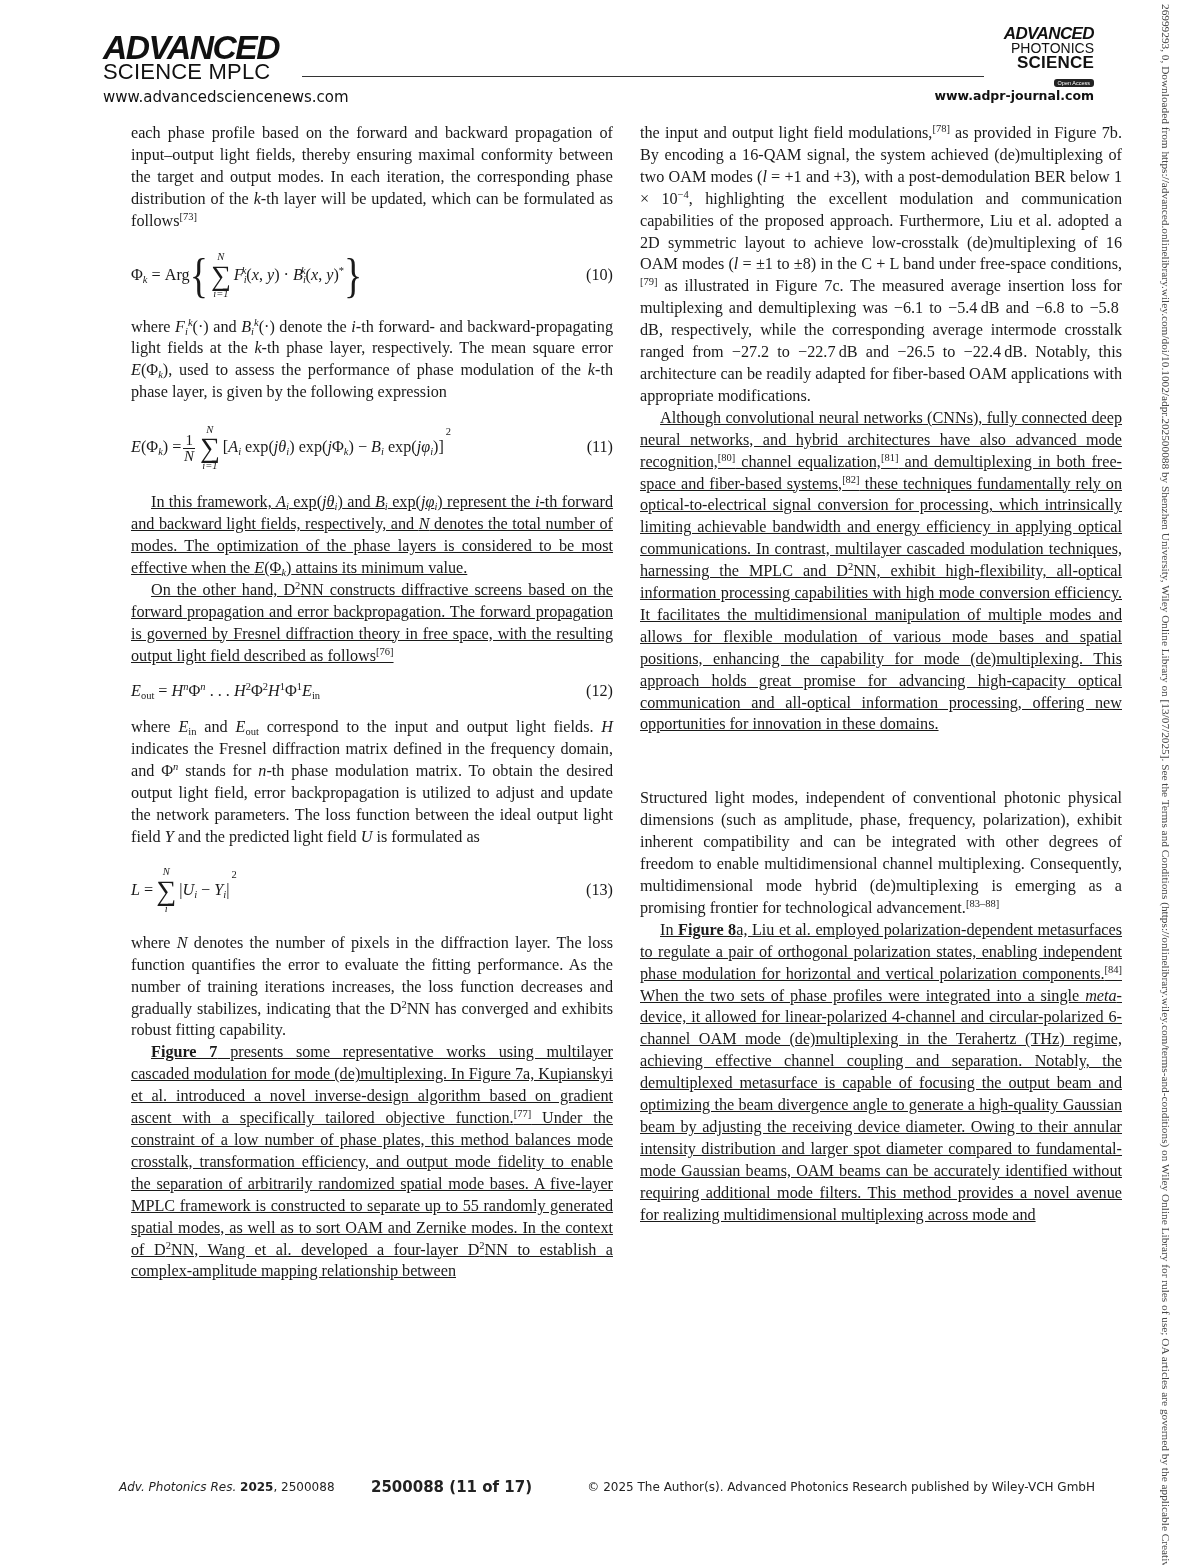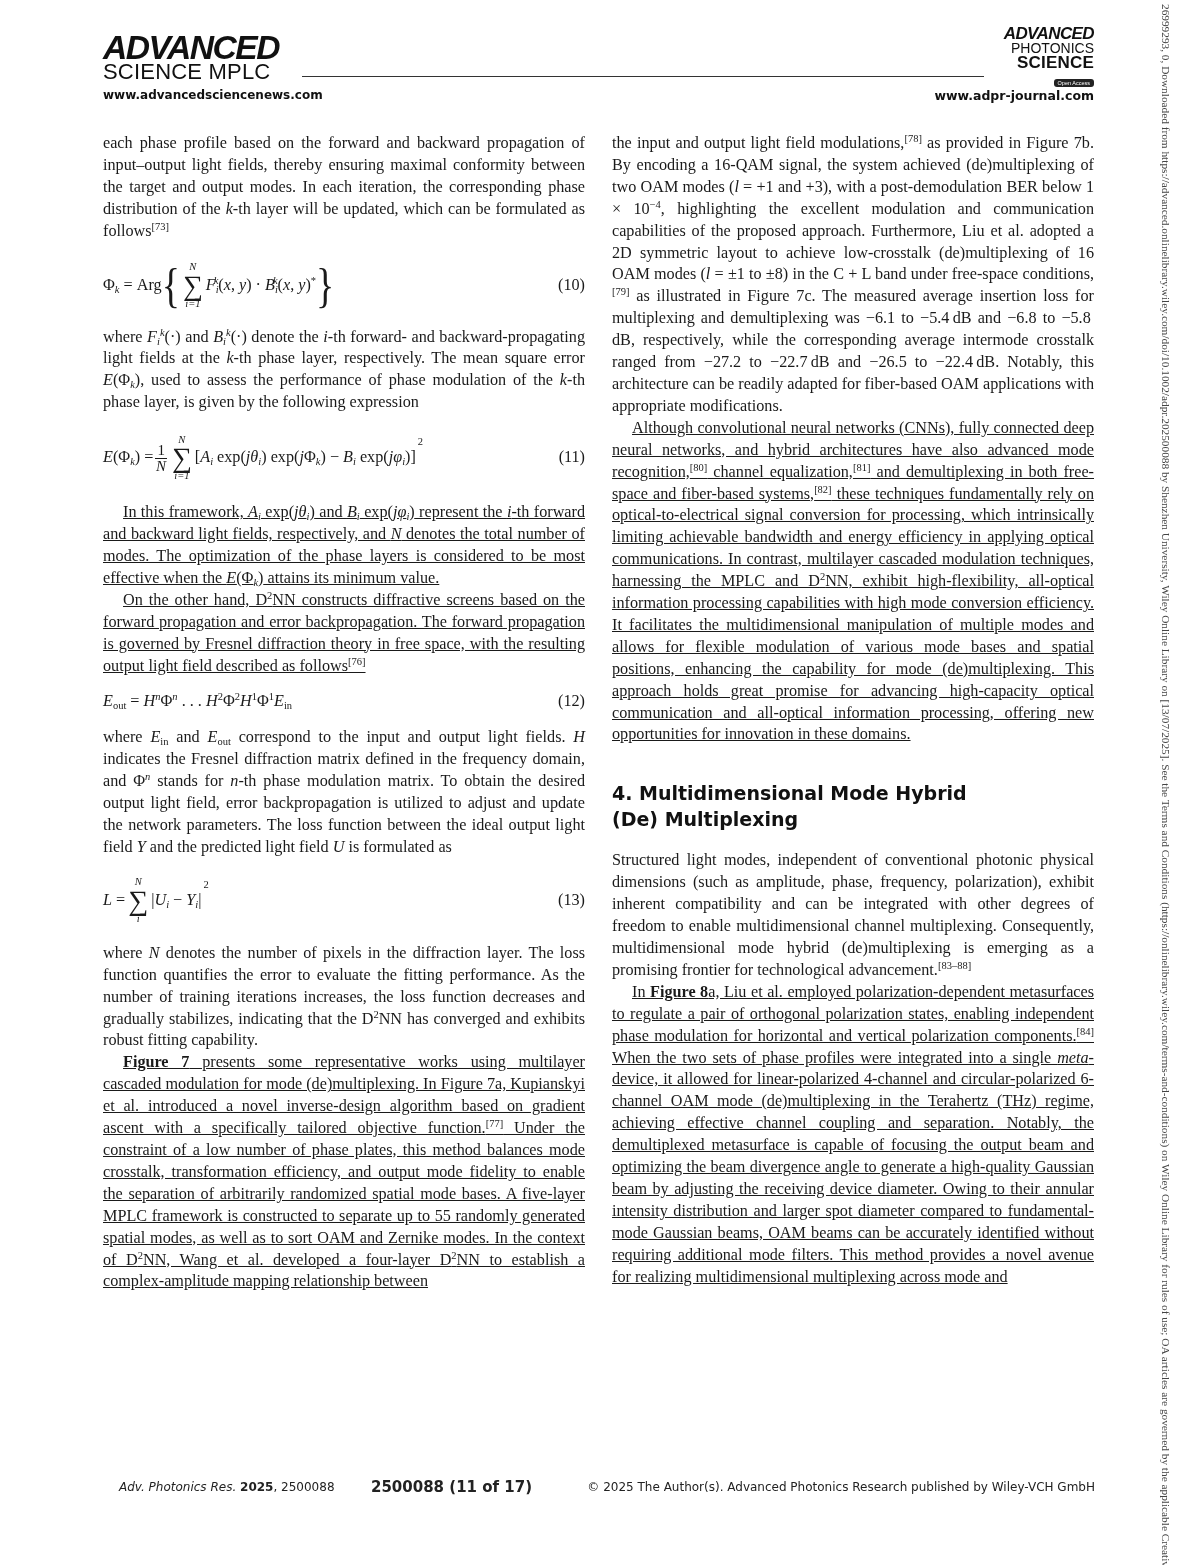--- a/index.html
+++ b/index.html
@@ -3,31 +3,31 @@
 <meta charset="utf-8">
 <style>
   html, body { margin: 0; padding: 0; background: #ffffff; }
   body { width: 1190px; height: 1565px; position: relative; overflow: hidden; color: #1a1a1a; }
   .serif { font-family: "Liberation Serif", "DejaVu Serif", serif; }
 
   
   .hdr-left { position: absolute; left: 103px; top: 34px; }
   .logo-adv { font-family: "Liberation Sans", sans-serif; font-weight: 700; font-style: italic; font-size: 33px; letter-spacing: -1.5px; line-height: 28px; color: #111; transform: scaleX(1.02); transform-origin: left; }
   .logo-sci { font-family: "Liberation Sans", sans-serif; font-size: 22px; line-height: 20px; letter-spacing: 0.2px; color: #111; }
-  .hdr-url-left { position: absolute; left: 103px; top: 88px; font-family: "DejaVu Sans", sans-serif; font-weight: 700; font-size: 12px; color: #111; }
+  .hdr-url-left { position: absolute; left: 103px; top: 88px; font-family: "DejaVu Sans", sans-serif; font-weight: 400; font-size: 15px; color: #111; }
   .hdr-rule { position: absolute; left: 302px; width: 682px; top: 76px; height: 1px; background: #333; }
   .hdr-right { position: absolute; right: 96px; top: 26px; text-align: right; }
   .apr-1 { font-family: "Liberation Sans", sans-serif; font-weight: 700; font-style: italic; font-size: 17px; line-height: 15px; letter-spacing: -0.6px; color: #111; }
   .apr-2 { font-family: "Liberation Sans", sans-serif; font-size: 14px; line-height: 14px; color: #111; }
   .apr-3 { font-family: "Liberation Sans", sans-serif; font-weight: 700; font-size: 17px; line-height: 16px; letter-spacing: 0.2px; color: #111; }
   .oa-badge { display: inline-block; margin-top: 1px; background: #222; color: #fff; font-family: "Liberation Sans", sans-serif; font-size: 5.5px; padding: 0 4px; border-radius: 3px; line-height: 8px; }
   .hdr-url-right { position: absolute; right: 96px; top: 88px; font-family: "DejaVu Sans", sans-serif; font-weight: 700; font-size: 12.5px; color: #111; }
 
   
-  .col { position: absolute; top: 133px; width: 482px; font-size: 16.2px; line-height: 21.9px; text-align: justify; hyphens: manual; }
+  .col { position: absolute; top: 123px; width: 482px; font-size: 16.2px; line-height: 21.9px; text-align: justify; hyphens: manual; margin-left: 28px; }
   .col.left { left: 103px; }
   .col.right { left: 612px; }
   .col p { margin: 0; }
   .col p.indent { text-indent: 20px; text-decoration: underline; }
   .col sup { font-size: 10.5px; line-height: 0; vertical-align: 6px; }
   .col sub { font-size: 10.5px; line-height: 0; vertical-align: -3px; }
   .eq { position: relative; height: 22px; margin: 0; display: flex; justify-content: space-between; align-items: center; }
   .eq .num { position: absolute; right: 0; }
   .eq-box { display: flex; align-items: center; white-space: nowrap; }
   .sum { display: inline-flex; flex-direction: column; align-items: center; line-height: 1; margin: 0 3px; }
@@ -144,21 +144,20 @@
 
   <p><span>where </span><span class="i">N</span><span> denotes the number of pixels in the diffraction layer. The loss function quantifies the error to evaluate the fitting per­formance. As the number of training iterations increases, the loss function decreases and gradually stabilizes, indicating that the D</span><sup>2</sup><span>NN has converged and exhibits robust fitting capability.</span></p>
   <p class="indent"><span class="b">Figure 7</span><span> presents some representative works using multilayer cascaded modulation for mode (de)multiplexing. In Figure 7a, Kupianskyi et al. introduced a novel inverse-design algorithm based on gradient ascent with a specifically tailored objective function.</span><sup>[77]</sup><span> Under the constraint of a low number of phase plates, this method balances mode crosstalk, transformation effi­ciency, and output mode fidelity to enable the separation of arbi­trarily randomized spatial mode bases. A five-layer MPLC framework is constructed to separate up to 55 randomly gener­ated spatial modes, as well as to sort OAM and Zernike modes. In the context of D</span><sup>2</sup><span>NN, Wang et al. developed a four-layer D</span><sup>2</sup><span>NN to establish a complex-amplitude mapping relationship between</span></p>
 </div>
 
 <div class="col right serif">
   <p><span>the input and output light field modulations,</span><sup>[78]</sup><span> as provided in Figure 7b. By encoding a 16-QAM signal, the system achieved (de)multiplexing of two OAM modes (</span><span class="i">l</span><span> = +1 and +3), with a post-demodulation BER below 1 × 10</span><sup>−4</sup><span>, highlighting the excel­lent modulation and communication capabilities of the proposed approach. Furthermore, Liu et al. adopted a 2D symmetric layout to achieve low-crosstalk (de)multiplexing of 16 OAM modes (</span><span class="i">l</span><span> = ±1 to ±8) in the C + L band under free-space conditions,</span><sup>[79]</sup><span> as illustrated in Figure 7c. The measured average insertion loss for multiplexing and demultiplexing was −6.1 to −5.4 dB and −6.8 to −5.8 dB, respectively, while the corresponding average intermode crosstalk ranged from −27.2 to −22.7 dB and −26.5 to −22.4 dB. Notably, this architecture can be readily adapted for fiber-based OAM applications with appropriate modifications.</span></p>
   <p class="indent"><span>Although convolutional neural networks (CNNs), fully con­nected deep neural networks, and hybrid architectures have also advanced mode recognition,</span><sup>[80]</sup><span> channel equalization,</span><sup>[81]</sup><span> and demultiplexing in both free-space and fiber-based systems,</span><sup>[82]</sup><span> these techniques fundamentally rely on optical-to-electrical sig­nal conversion for processing, which intrinsically limiting achievable bandwidth and energy efficiency in applying optical communications. In contrast, multilayer cascaded modulation techniques, harnessing the MPLC and D</span><sup>2</sup><span>NN, exhibit high-flexi­bility, all-optical information processing capabilities with high mode conversion efficiency. It facilitates the multidimensional manipulation of multiple modes and allows for flexible modula­tion of various mode bases and spatial positions, enhancing the capability for mode (de)multiplexing. This approach holds great promise for advancing high-capacity optical communica­tion and all-optical information processing, offering new oppor­tunities for innovation in these domains.</span></p>
 
   <div style="height:34px"></div>
-  <h2 class="heading" style="width:400px;">4. Multidimensional Mode Hybrid (De) Multiplexing</h2>
   <div style="height:18px"></div>
 
   <p><span>Structured light modes, independent of conventional photonic physical dimensions (such as amplitude, phase, frequency, polar­ization), exhibit inherent compatibility and can be integrated with other degrees of freedom to enable multidimensional chan­nel multiplexing. Consequently, multidimensional mode hybrid (de)multiplexing is emerging as a promising frontier for techno­logical advancement.</span><sup>[83–88]</sup></p>
   <p class="indent"><span>In </span><span class="b">Figure 8</span><span>a, Liu et al. employed polarization-dependent meta­surfaces to regulate a pair of orthogonal polarization states, enabling independent phase modulation for horizontal and ver­tical polarization components.</span><sup>[84]</sup><span> When the two sets of phase profiles were integrated into a single </span><span class="i">meta</span><span>-device, it allowed for linear-polarized 4-channel and circular-polarized 6-channel OAM mode (de)multiplexing in the Terahertz (THz) regime, achieving effective channel coupling and separation. Notably, the demultiplexed metasurface is capable of focusing the output beam and optimizing the beam divergence angle to generate a high-quality Gaussian beam by adjusting the receiving device diameter. Owing to their annular intensity distribution and larger spot diameter compared to fundamental-mode Gaussian beams, OAM beams can be accurately identified without requir­ing additional mode filters. This method provides a novel avenue for realizing multidimensional multiplexing across mode and</span></p>
 </div>
 
 <div class="footer">
   <span class="f-left"><span class="i">Adv. Photonics Res.</span> <span class="b">2025</span><span>, 2500088</span></span>
   <span class="f-mid">2500088 (11 of 17)</span>
   <span class="f-right">© 2025 The Author(s). Advanced Photonics Research published by Wiley-VCH GmbH</span>

